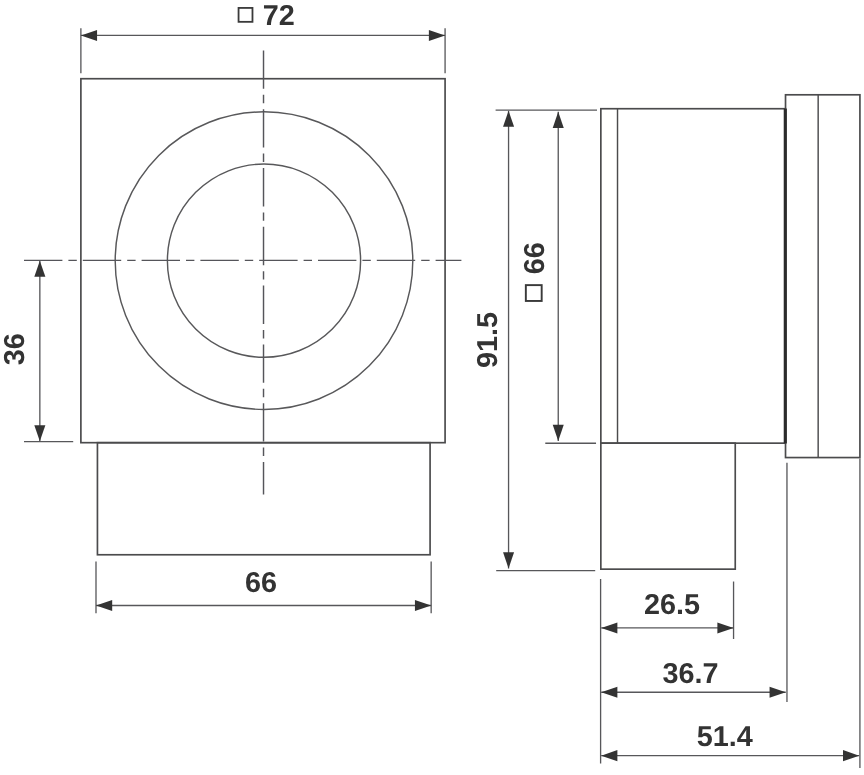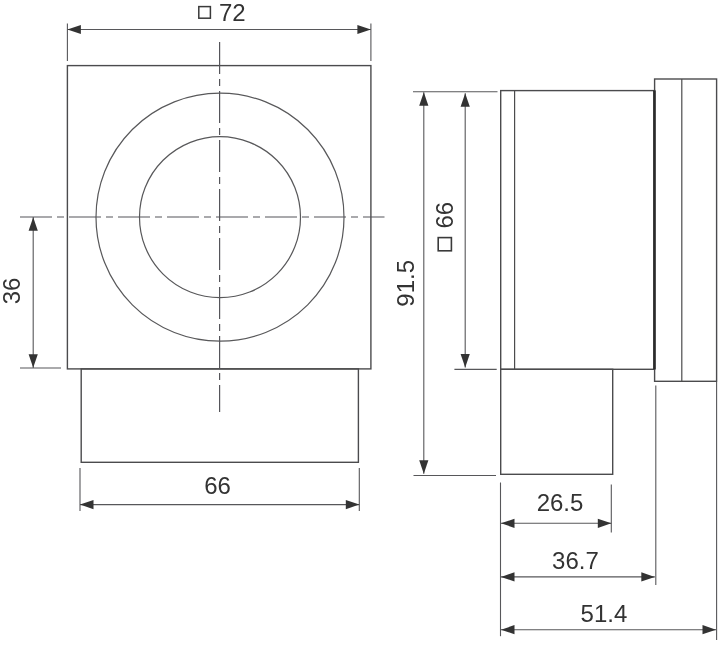--- a/index.html
+++ b/index.html
@@ -1,16 +1,16 @@
 <!DOCTYPE html>
 <html><head>
 <meta charset="utf-8">
 <style>
   html,body{margin:0;padding:0;background:#ffffff;}
-  .wrap{width:720px;height:646px;position:relative;background:#84cc16;overflow:hidden;}
+  .wrap{width:720px;height:646px;position:relative;background:#84cc16;overflow:hidden;font-weight:bold;}
   svg{display:block;}
   text{font-family:"Liberation Sans", sans-serif;fill:#333333;}
 </style>
 </head>
 <body>
 <div class="wrap">
 <svg width="720" height="646" viewBox="0 0 720 646">
 
   <rect x="0" y="0" width="720" height="646" fill="#ffffff"></rect>
 

